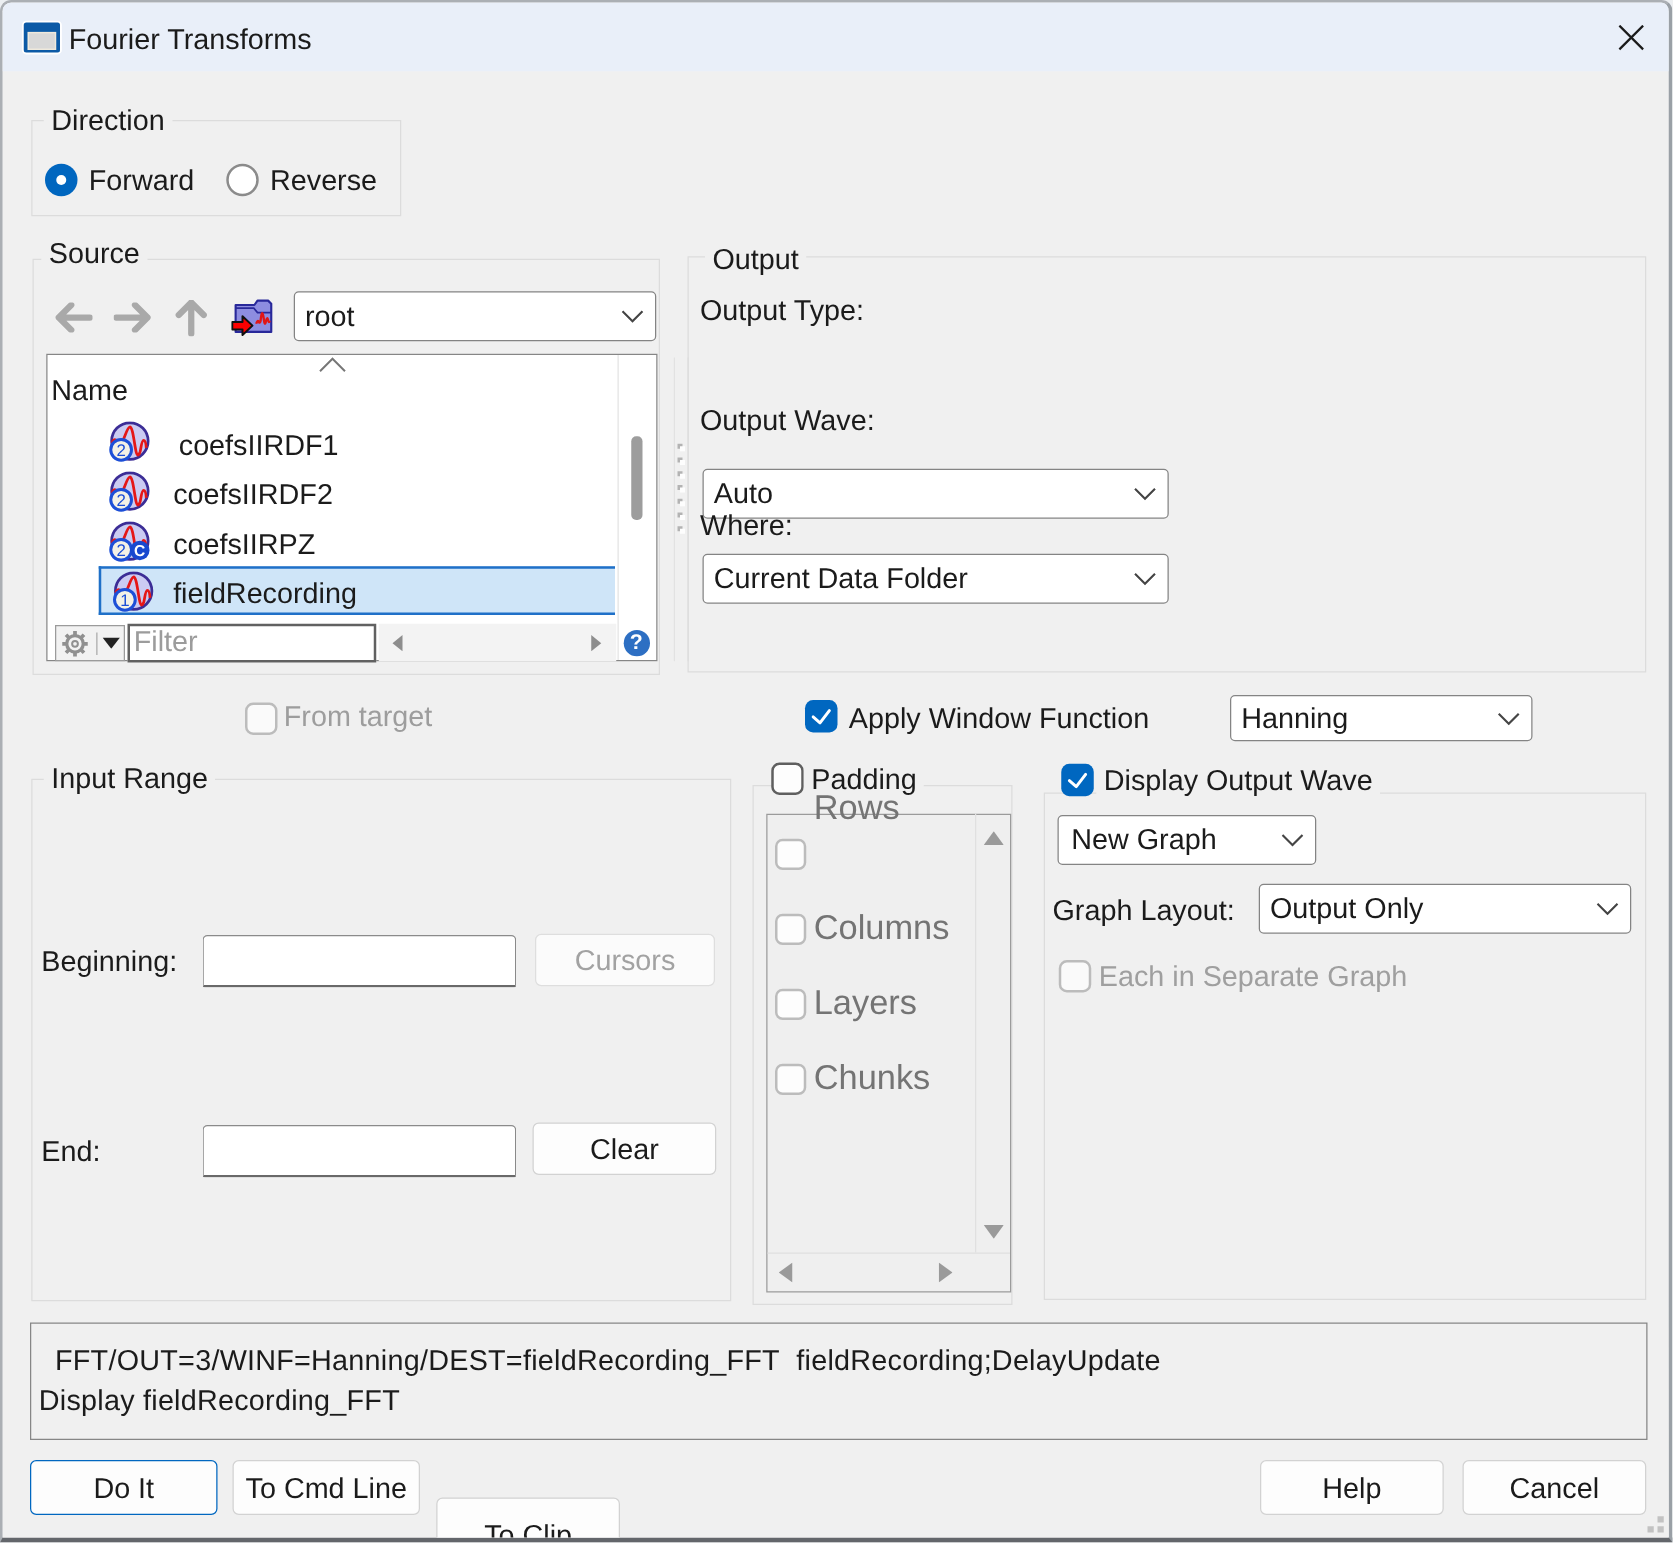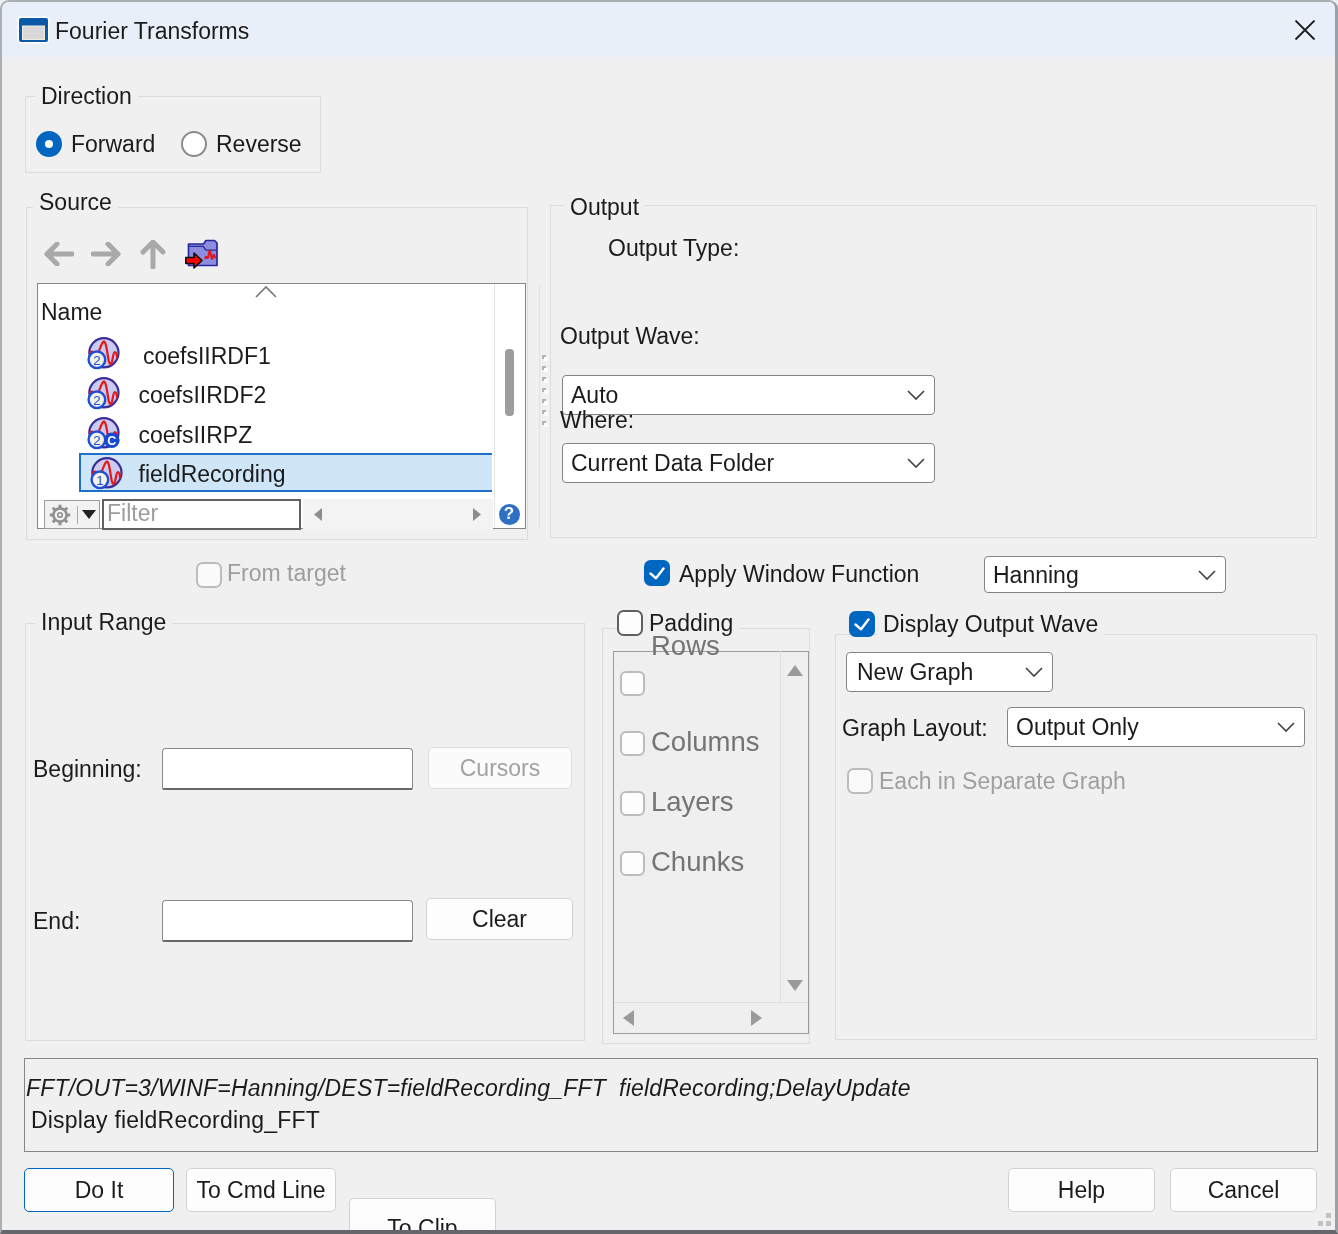--- a/index.html
+++ b/index.html
@@ -57,20 +57,26 @@
  </svg>
  <svg class="abs" style="left:138px;top:238px" width="26" height="29" viewBox="0 0 26 29">
   <path d="M3 12 L13 2 L23 12 M13 2 L13 27" stroke="#a9a9a9" stroke-width="5" fill="none" stroke-linecap="round" stroke-linejoin="round"></path>
  </svg>
  <svg class="abs" style="left:183px;top:234px" width="36" height="36" viewBox="0 0 36 36">
   <path d="M3.5 8 L18.5 8 L21 4.5 L29.5 4.5 L32 7 L32 29.5 L3.5 29.5 Z" fill="#8d8de0" stroke="#28289a" stroke-width="1.7" stroke-linejoin="round"></path>
   <path d="M3.5 10.4 L18 10.4 L21 14.1 L32 14.1" fill="none" stroke="#28289a" stroke-width="1.4"></path>
   <path d="M20 23 Q21 19.5 22 21.5 Q22.8 23 23.5 20.5 Q24.5 9.5 26 19 Q26.8 25.5 27.8 21 Q28.6 16.5 29.6 20.5 Q30.2 22.6 30.8 20.5" fill="none" stroke="#e01616" stroke-width="1.9"></path>
   <path d="M0.8 21.5 L9 21.5 L9 17 L17 24.5 L9 32 L9 27.5 L0.8 27.5 Z" fill="#fd0000" stroke="#111" stroke-width="1.6" stroke-linejoin="round"></path>
  </svg>
+ <div class="dd" style="left:233px;top:231px;width:290px;height:40px;">
+   <div class="txt">root</div>
+   <svg class="chev" viewBox="0 0 18 11">
+        <path d="M1 1.5 L9 9.5 L17 1.5" stroke="#454545" stroke-width="1.7" fill="none"></path>
+      </svg>
+ </div>
 
  <div class="abs" style="left:35px;top:281px;width:489px;height:246px;background:#fff;border:1px solid #868686;"></div>
  <div class="lbl" style="left:39px;top:298.5px;">Name</div>
  <svg class="abs" style="left:253px;top:283px" width="22" height="13" viewBox="0 0 22 13">
       <path d="M1 12 L11 2 L21 12" stroke="#777" stroke-width="1.6" fill="none"></path>
     </svg>
 
  <div class="abs" style="left:77px;top:451px;width:413px;height:39px;background:#cfe5f8;border:2px solid #1f70c8;border-right:none;"></div>
  <svg class="abs" style="left:85px;top:335.0px" width="34" height="35" viewBox="0 0 34 35">
   <circle cx="16.9" cy="15.8" r="14.6" fill="#cbcbf2" stroke="#3c2d96" stroke-width="2.2"></circle>
@@ -149,21 +155,21 @@
         <rect x="3" y="47" width="4" height="4" fill="#fdfdfd"></rect>
    <rect x="1" y="56" width="4" height="4" fill="#b3b3b3"></rect>
         <rect x="3" y="58" width="4" height="4" fill="#fdfdfd"></rect>
    <rect x="1" y="67" width="4" height="4" fill="#b3b3b3"></rect>
         <rect x="3" y="69" width="4" height="4" fill="#fdfdfd"></rect>
   </g>
  </svg>
 
  <div class="grp" style="left:548px;top:203px;width:767px;height:333px;"></div>
  <div class="grplab" style="left:562px;top:193.5px;">Output</div>
- <div class="lbl" style="left:558px;top:235.3px;margin-left:48px;">Output Type:</div>
+ <div class="lbl" style="left:558px;top:235.3px;">Output Type:</div>
  <div class="lbl" style="left:558px;top:322.9px;">Output Wave:</div>
  <div class="dd" style="left:560px;top:373px;width:373px;height:40px;">
    <div class="txt">Auto</div>
    <svg class="chev" viewBox="0 0 18 11">
         <path d="M1 1.5 L9 9.5 L17 1.5" stroke="#454545" stroke-width="1.7" fill="none"></path>
       </svg>
  </div>
  <div class="lbl" style="left:558px;top:406.5px;">Where:</div>
  <div class="dd" style="left:560px;top:441px;width:373px;height:40px;">
    <div class="txt">Current Data Folder</div>
@@ -240,21 +246,21 @@
  <div class="dd" style="left:1005px;top:705px;width:298px;height:40px;">
    <div class="txt" style="left:8px;">Output Only</div>
    <svg class="chev" viewBox="0 0 18 11">
         <path d="M1 1.5 L9 9.5 L17 1.5" stroke="#454545" stroke-width="1.7" fill="none"></path>
       </svg>
  </div>
  <div class="cb dis" style="left:845px;top:766px;"></div>
  <div class="lbl" style="left:877px;top:767.9px;color:#9f9f9f;">Each in Separate Graph</div>
 
  <div class="abs" style="left:22px;top:1056px;width:1294px;height:94px;border:1.5px solid #868686;background:#f0f0f0;"></div>
- <div class="lbl" style="left:24px;top:1075.4px;letter-spacing:.2px;font-style:italic;">FFT/OUT=3/WINF=Hanning/DEST=fieldRecording_FFT&nbsp; fieldRecording;DelayUpdate</div>
+ <div class="lbl" style="left:42px;top:1075.4px;letter-spacing:.2px;">FFT/OUT=3/WINF=Hanning/DEST=fieldRecording_FFT&nbsp; fieldRecording;DelayUpdate</div>
  <div class="lbl" style="left:29px;top:1106.8px;letter-spacing:.2px;">Display fieldRecording_FFT</div>
 
  <div class="btn" style="left:22px;top:1166px;width:150px;height:44px;border:1.5px solid #0067c0;">Do It</div>
  <div class="btn" style="left:184px;top:1166px;width:150px;height:44px;">To Cmd Line</div>
  <div class="btn" style="left:347px;top:1166px;width:147px;height:60px;margin-top:30px;">To Clip</div>
  <div class="btn" style="left:1006px;top:1166px;width:147px;height:44px;">Help</div>
  <div class="btn" style="left:1168px;top:1166px;width:147px;height:44px;">Cancel</div>
  <svg class="abs" style="left:1313px;top:1208px" width="20" height="20" viewBox="0 0 20 20">
   <rect x="11" y="3" width="5" height="5" fill="#c2c2c2"></rect>
   <rect x="3" y="11" width="5" height="5" fill="#c2c2c2"></rect>

